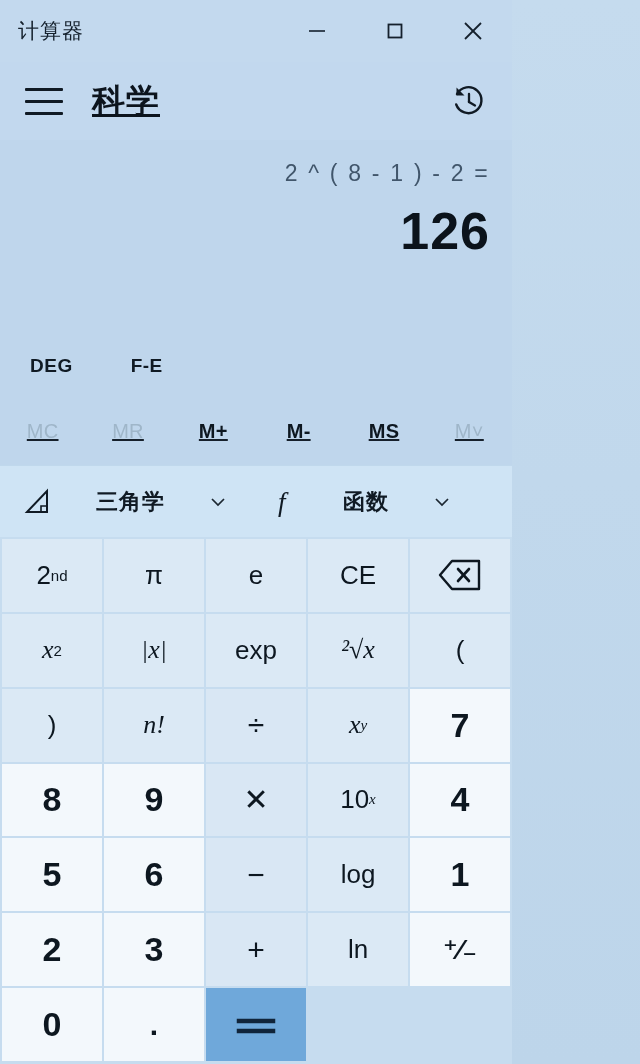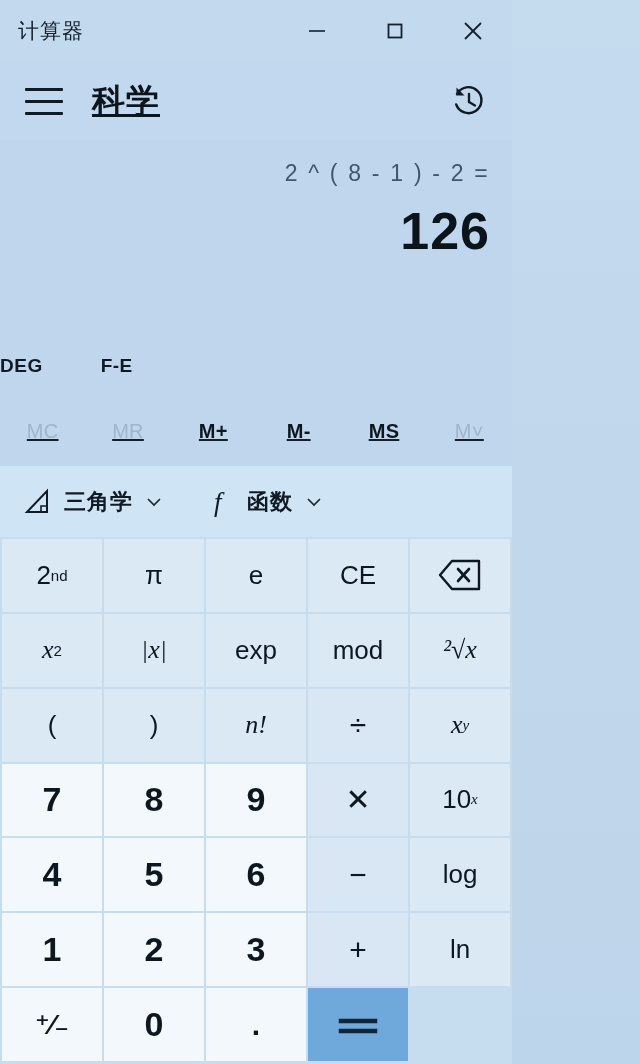--- a/index.html
+++ b/index.html
@@ -65,20 +65,21 @@
   .result {
     font-size: 52px; font-weight: 700; color:#0b131b;
     letter-spacing: 1px; line-height: 66px; margin-top: 8px;
   }
 
   
   .toggles {
     flex: 0 0 62px;
     display:flex; align-items:center;
     background:#bfd6ec;
+    padding-left: 30px;
   }
   .toggle-btn {
     font-size: 19px; font-weight: 700; color:#101a24;
     letter-spacing:0.5px; margin-right: 58px;
   }
 
   
   .memrow {
     flex: 0 0 68px;
     display:flex; align-items:center;
@@ -93,21 +94,21 @@
   .mem-btn.disabled { color: #9fb6c9; font-weight: 500; }
 
   
   .toolbar {
     flex: 0 0 72px;
     display:flex; align-items:center;
     background:#cfe4f5;
     border-top: 1px solid #c0d8ec;
     padding-left: 22px;
   }
-  .tool-group { display:flex; align-items:center; margin-right: 46px; }
+  .tool-group { display:flex; align-items:center; margin-right: 46px; gap: 32px; }
   .tool-icon { margin-right: 12px; display:flex; align-items:center; }
   .tool-label { font-size: 22px; font-weight: 600; color:#101a24; letter-spacing:1px; }
   .chev { margin-left: 12px; display:flex; align-items:center; }
 
   
   .keypad {
     flex: 1 1 auto;
     display: grid;
     grid-template-columns: repeat(5, 1fr);
     grid-auto-rows: 1fr;
@@ -250,23 +251,20 @@
         <span class="ital">x</span>
         <span class="sup">2</span>
       </div>
       <div class="key">
         <span class="ital">|x|</span>
       </div>
       <div class="key">
         <span>exp</span>
       </div>
       <div class="key">
-        <span>mod</span>
-      </div>
-      <div class="key">
         <span class="ital">²√x</span>
       </div>
       <div class="key">
         <span>(</span>
       </div>
       <div class="key">
         <span>)</span>
       </div>
       <div class="key">
         <span class="ital">n!</span>

